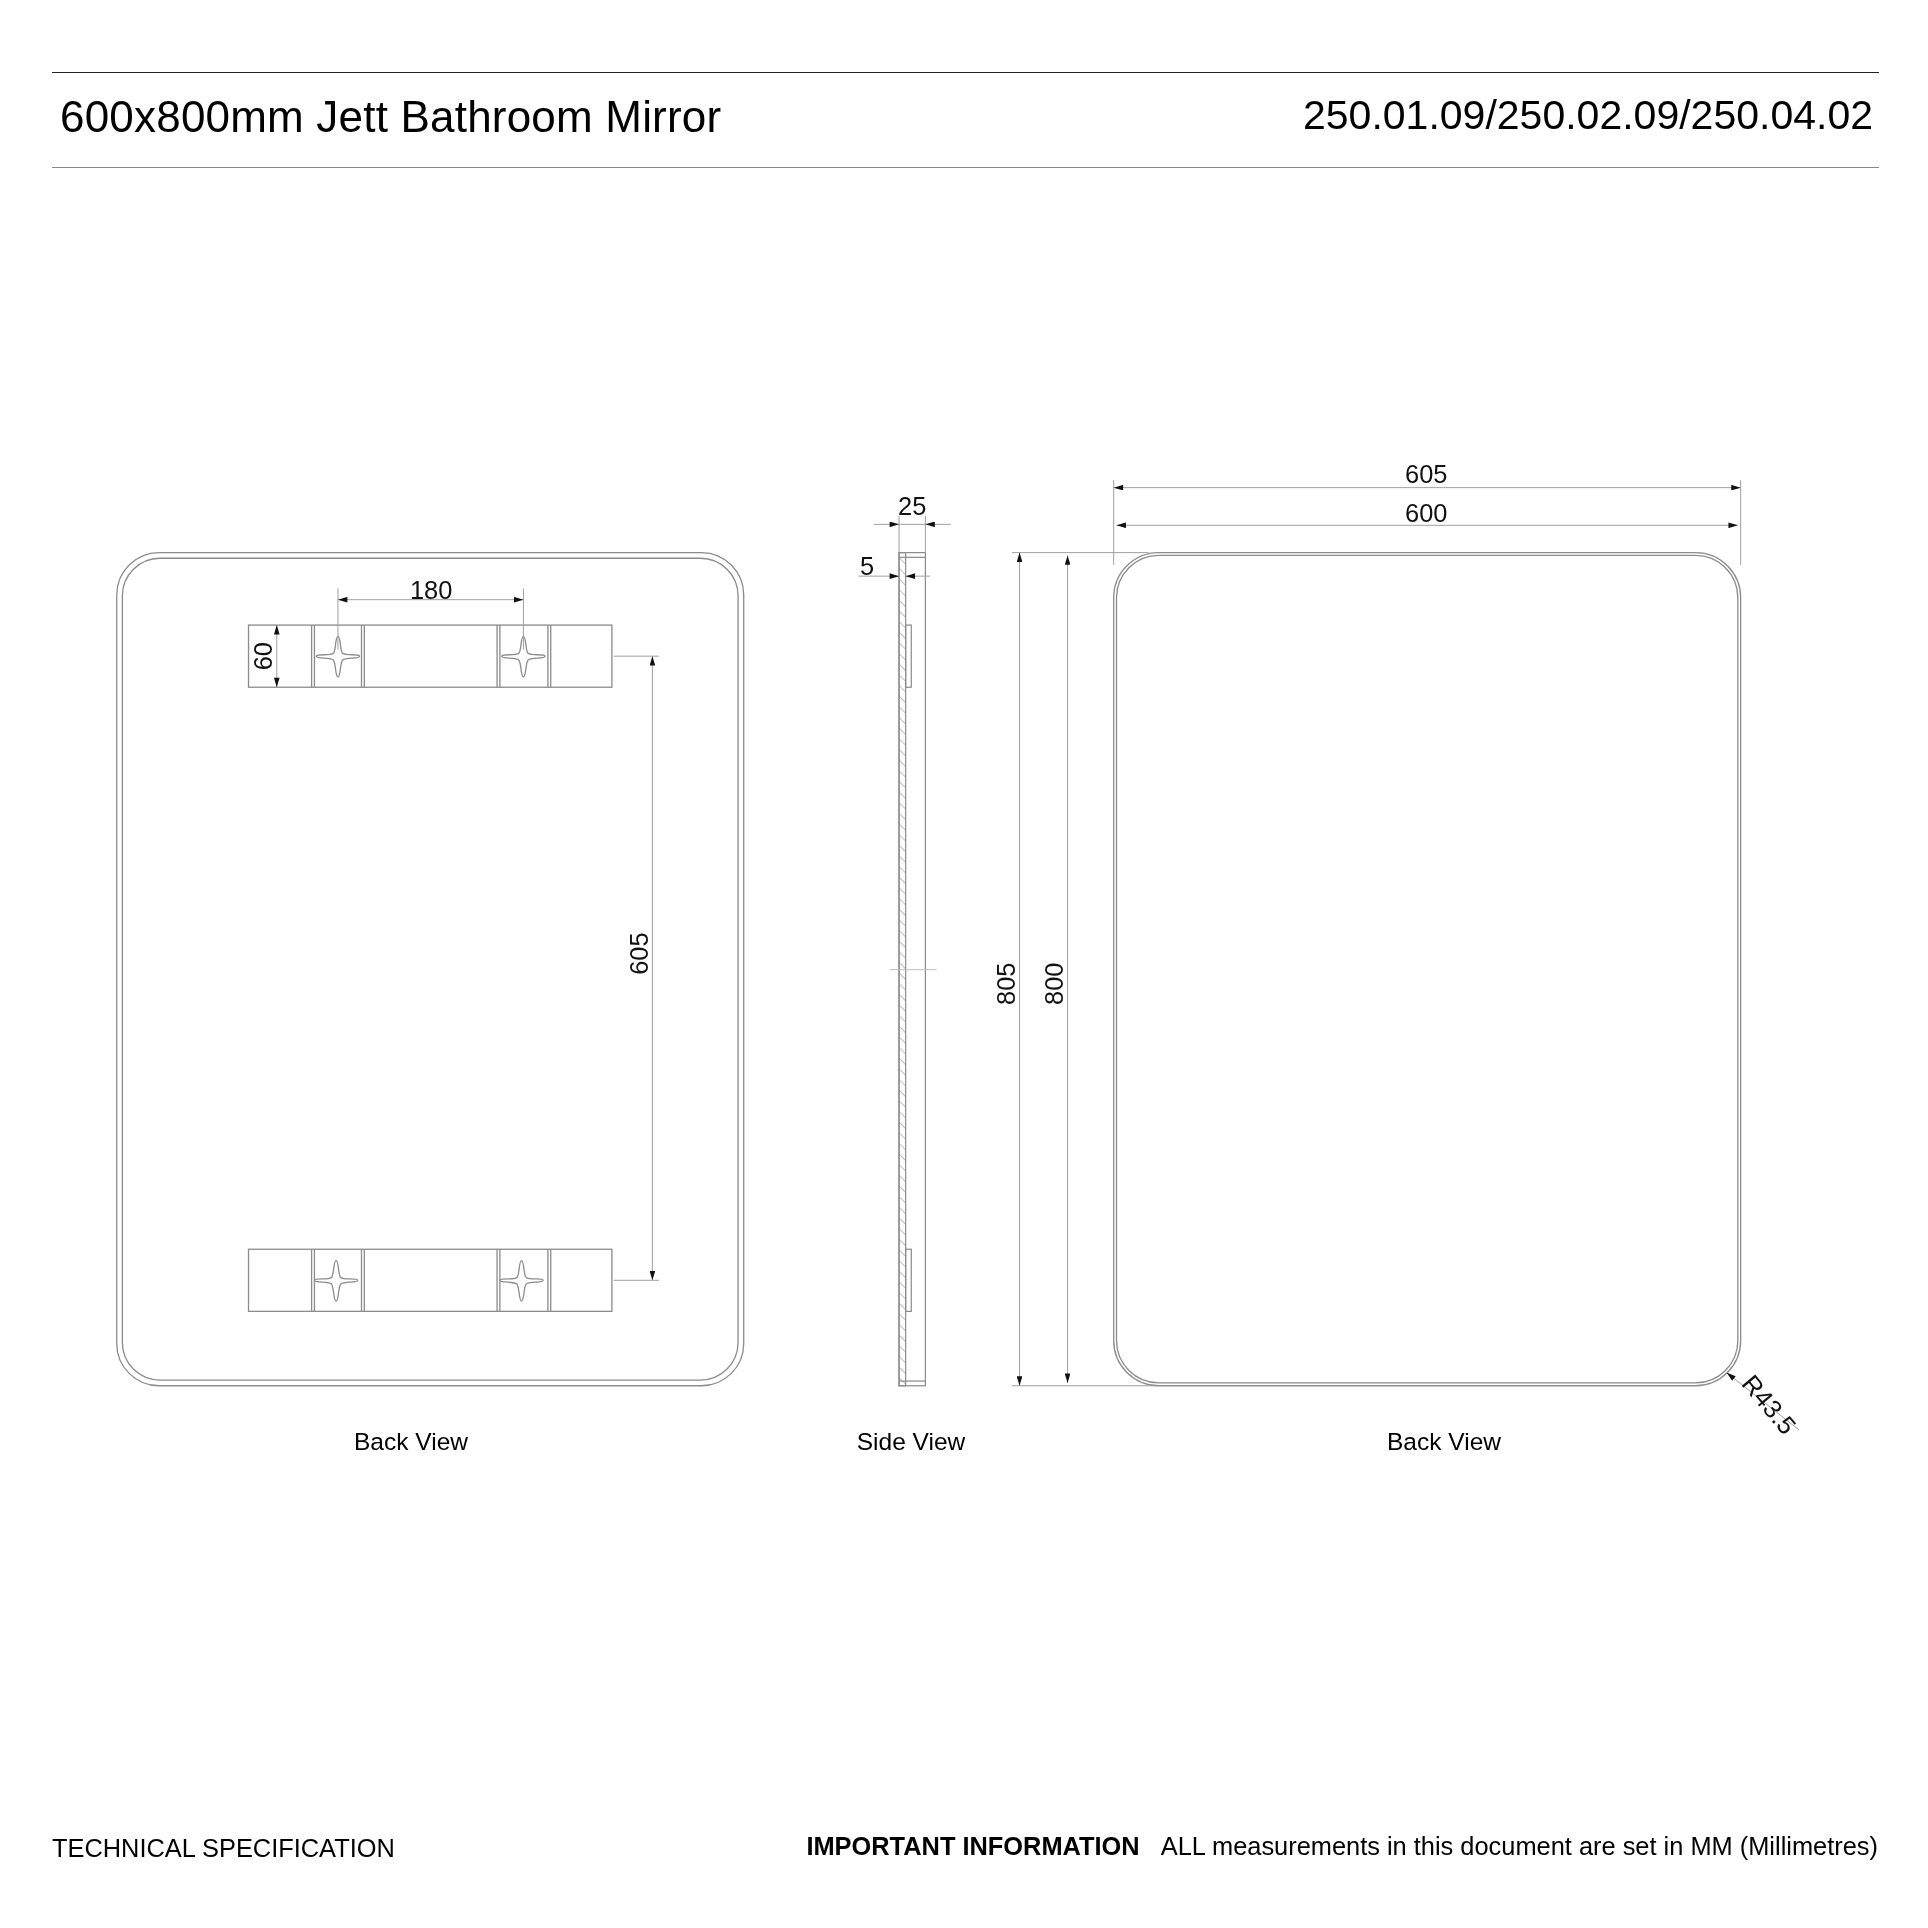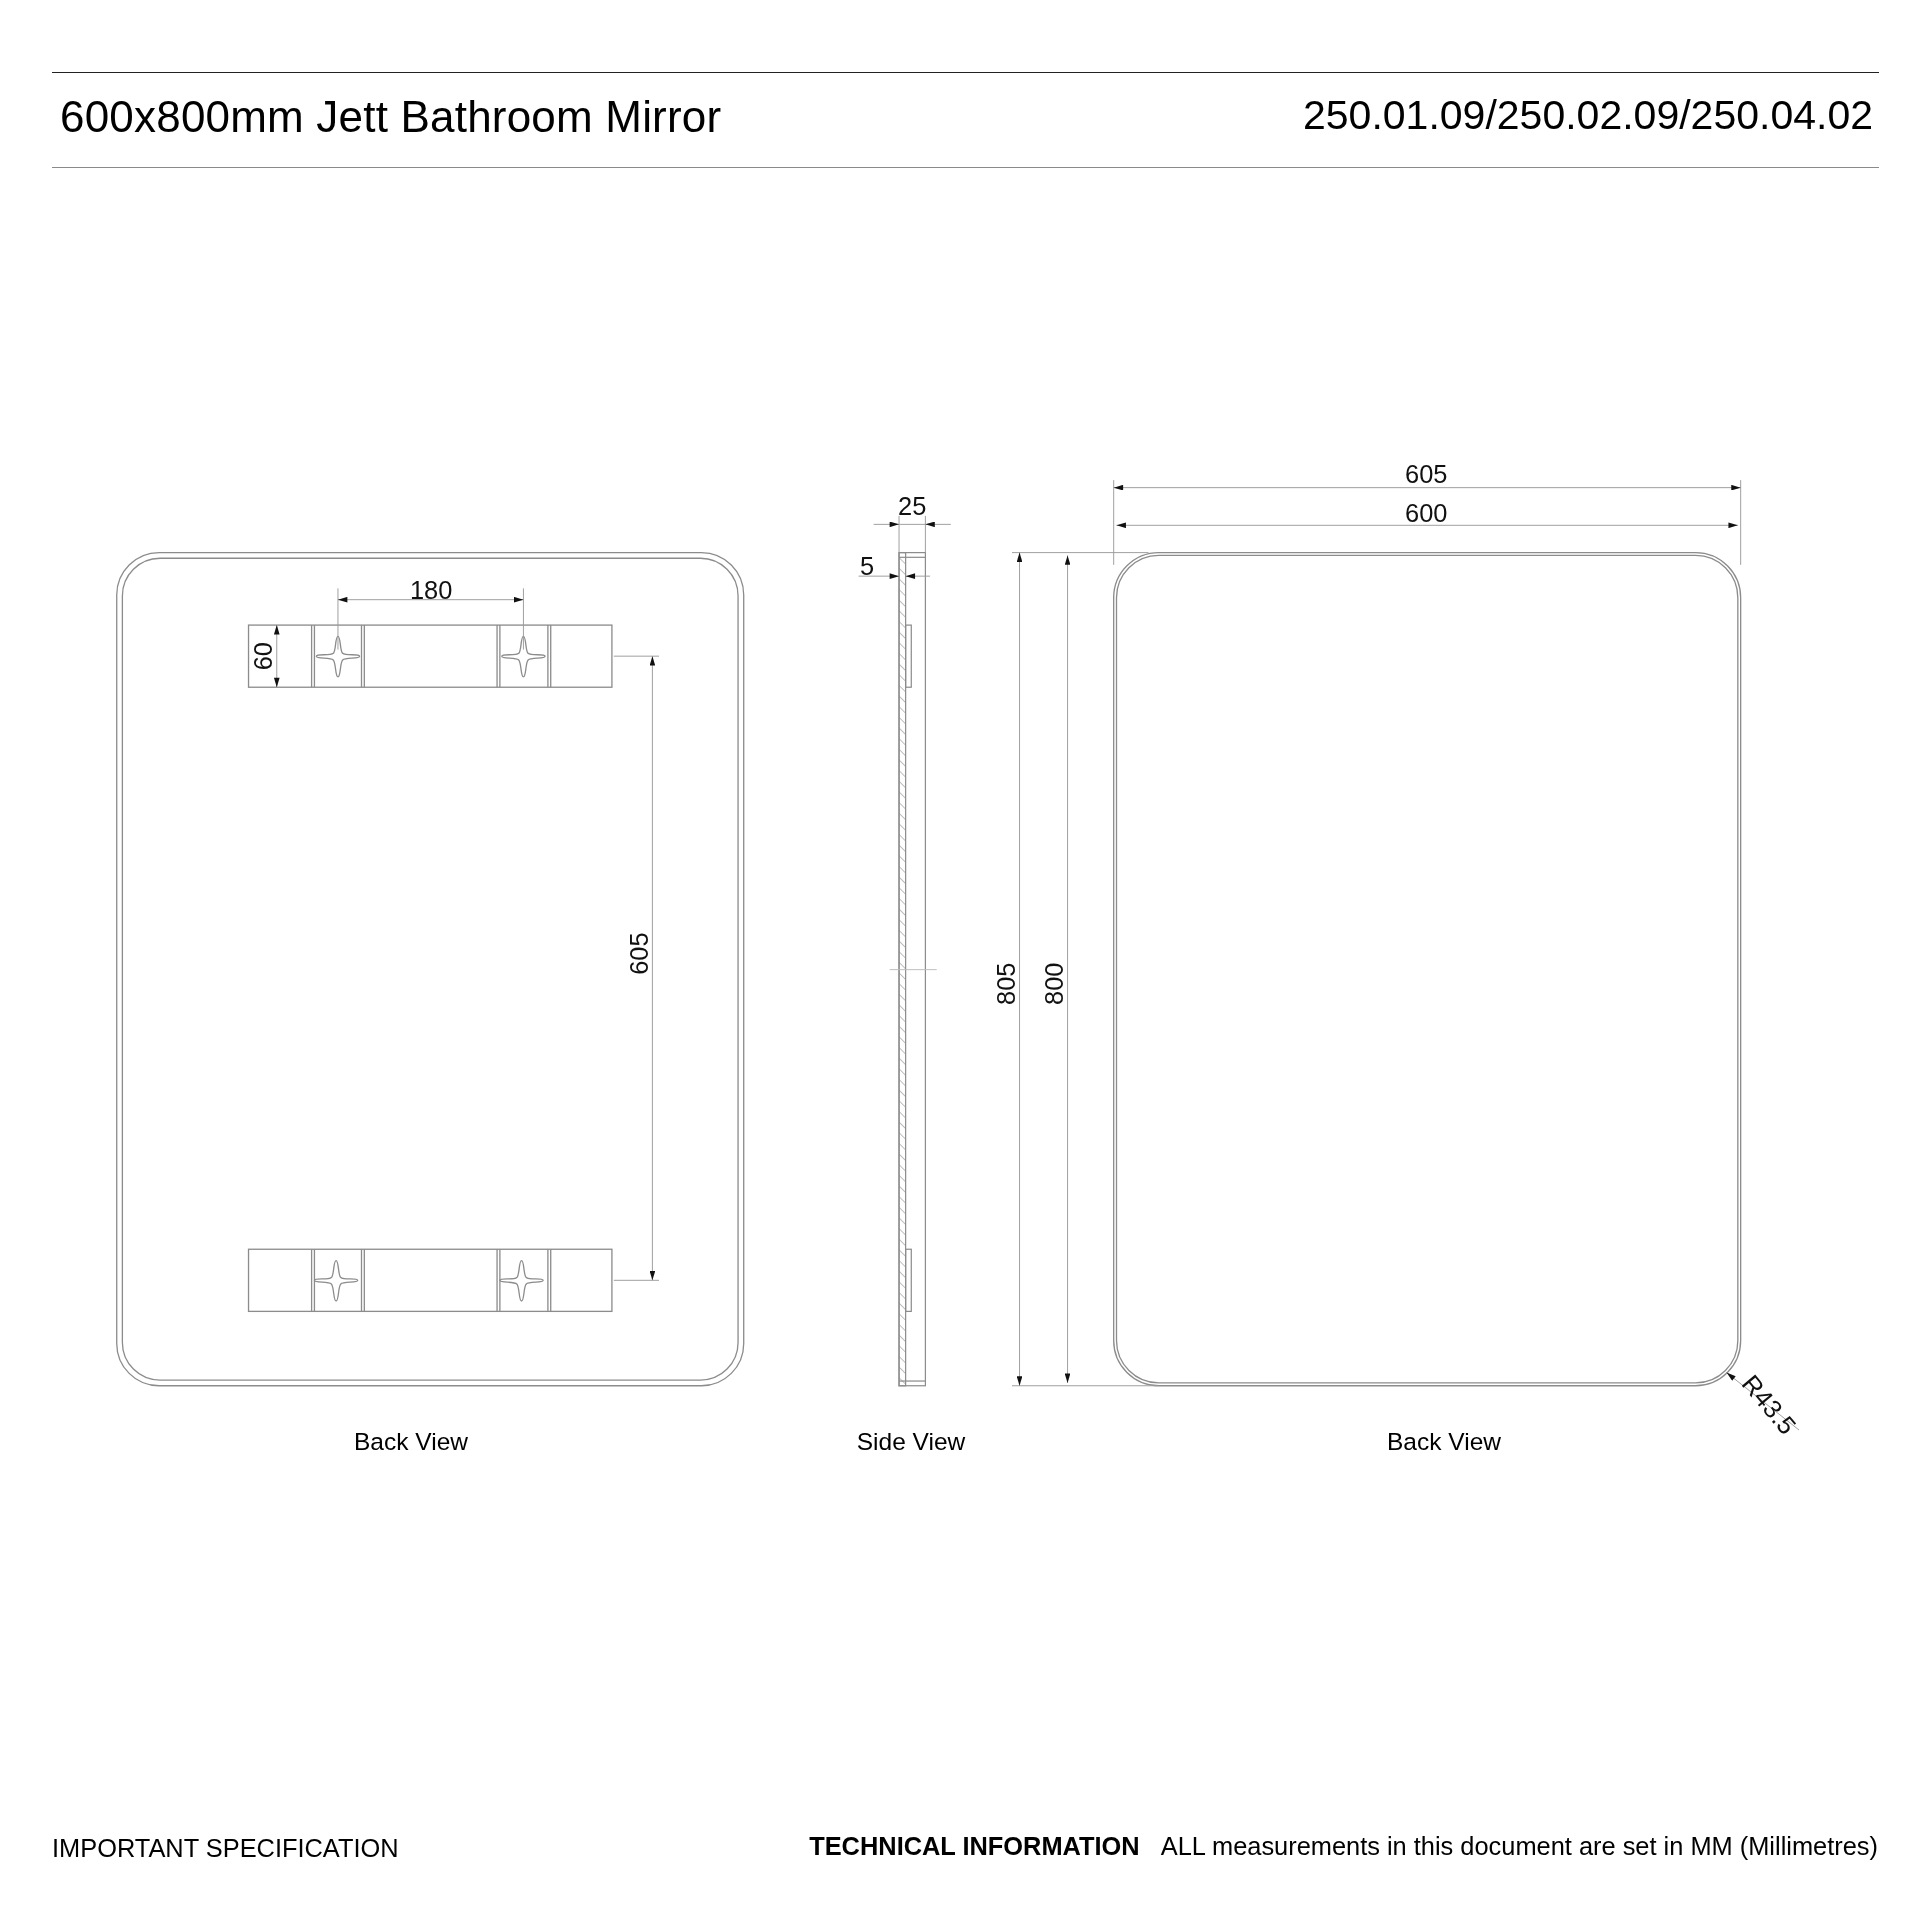--- a/index.html
+++ b/index.html
@@ -145,17 +145,17 @@
   <text x="1515" y="554" font-size="27" text-anchor="middle">600</text>
   <text x="0" y="0" font-size="27" text-anchor="middle" transform="translate(1078,1045) rotate(-90)">805</text>
   <text x="0" y="0" font-size="27" text-anchor="middle" transform="translate(1129,1045) rotate(-90)">800</text>
   <text x="0" y="0" font-size="27" text-anchor="middle" transform="translate(1872,1498) rotate(50)">R43.5</text>
 </svg>
 
 <div class="view-label" style="left:411px;">Back View</div>
 <div class="view-label" style="left:911px;text-align:center;">Side View</div>
 <div class="view-label" style="left:1444px;">Back View</div>
 
-<div class="foot-left">IMPORTANT SPECIFICATION</div>
+<div class="foot-left">TECHNICAL SPECIFICATION</div>
 <div class="foot-right">
-  <span class="strong">TECHNICAL INFORMATION</span><span>ALL measurements in this document are set in MM (Millimetres)</span>
+  <span class="strong">IMPORTANT INFORMATION</span><span>ALL measurements in this document are set in MM (Millimetres)</span>
 </div>
 
 
 </body></html>

